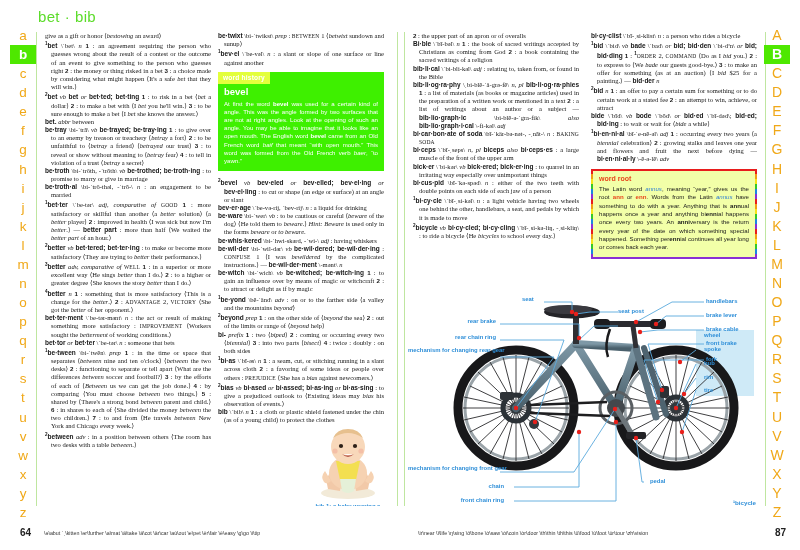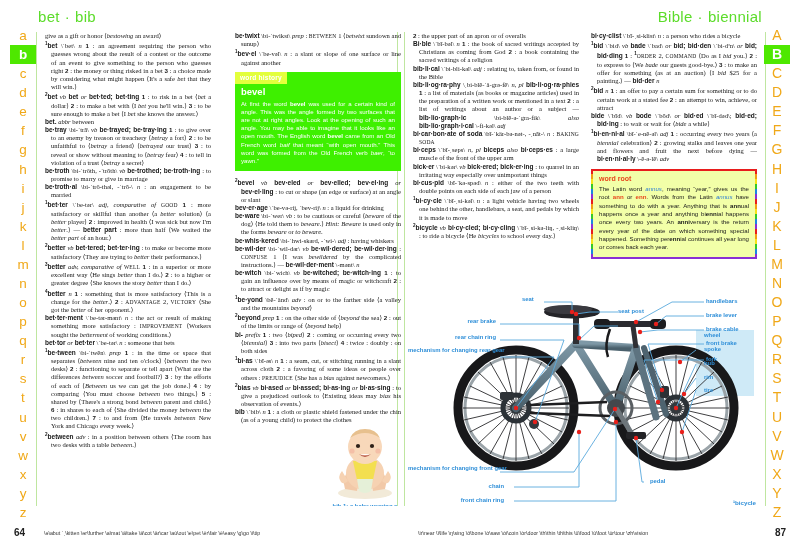--- a/index.html
+++ b/index.html
@@ -57,21 +57,21 @@
 
   
   .col {
     position: absolute; top: 0;
     font-size: 6.55px; line-height: 8.15px;
     text-align: justify;
     color: #161616;
     overflow: hidden;
   }
   .c1 { left: 8px;   width: 166px; height: 474px; }
-  .c2 { left: 198px; width: 166px; height: 474px; }
+  .c2 { left: 181px; width: 166px; height: 474px; }
   .c3 { left: 8px;   width: 166px; height: 474px; }
   .c4 { left: 186px; width: 166px; height: 474px; }
 
   .ent { margin: 0 0 0 0; text-indent: -6px; padding-left: 6px; }
   .hw { font-family: "Liberation Sans", sans-serif; font-weight: bold; font-size: 6.5px; }
   .sup { font-size: 4.6px; vertical-align: super; font-family: "Liberation Sans", sans-serif; font-weight: bold; }
   .it { font-style: italic; }
   .sc { font-size: 5.5px; letter-spacing: .2px; }
   .num { font-family: "Liberation Sans", sans-serif; font-weight: bold; font-size: 6.2px; }
 
@@ -152,42 +152,39 @@
     font-size: 6.2px; font-weight: bold; color: #2f8fd8;
   }
   .bk-box {
     position: absolute; background: #cfeaf7;
   }
 
   
   .folio {
     position: absolute; bottom: 12px;
     font-family: "Liberation Sans", sans-serif;
-    font-weight: bold; font-size: 10px; color: #222;
+    font-weight: bold; font-size: 10px; color: #222; margin-left: 6px;
   }
   .folio-l { left: 14px; }
   .folio-r { right: 14px; }
   .pronkey {
     position: absolute; bottom: 14px;
     font-family: "Liberation Sans", sans-serif;
     font-size: 5.3px; color: #333; white-space: nowrap;
   }
   .pk-l { left: 44px; }
   .pk-r { left: 418px; }
 </style>
 </head>
 <body>
 
 <div class="page">
 
   <div class="hdr hdr-left">
     <span>bet</span><span class="dot">·</span><span>bib</span>
-  </div>
-  <div class="hdr hdr-right">
-    <span>Bible</span><span class="dot">·</span><span>biennial</span>
   </div>
 
   <div class="rail rail-left" id="rail-left">
       <span>a</span>
       <span class="active">b</span>
       <span>c</span>
       <span>d</span>
       <span>e</span>
       <span>f</span>
       <span>g</span>

